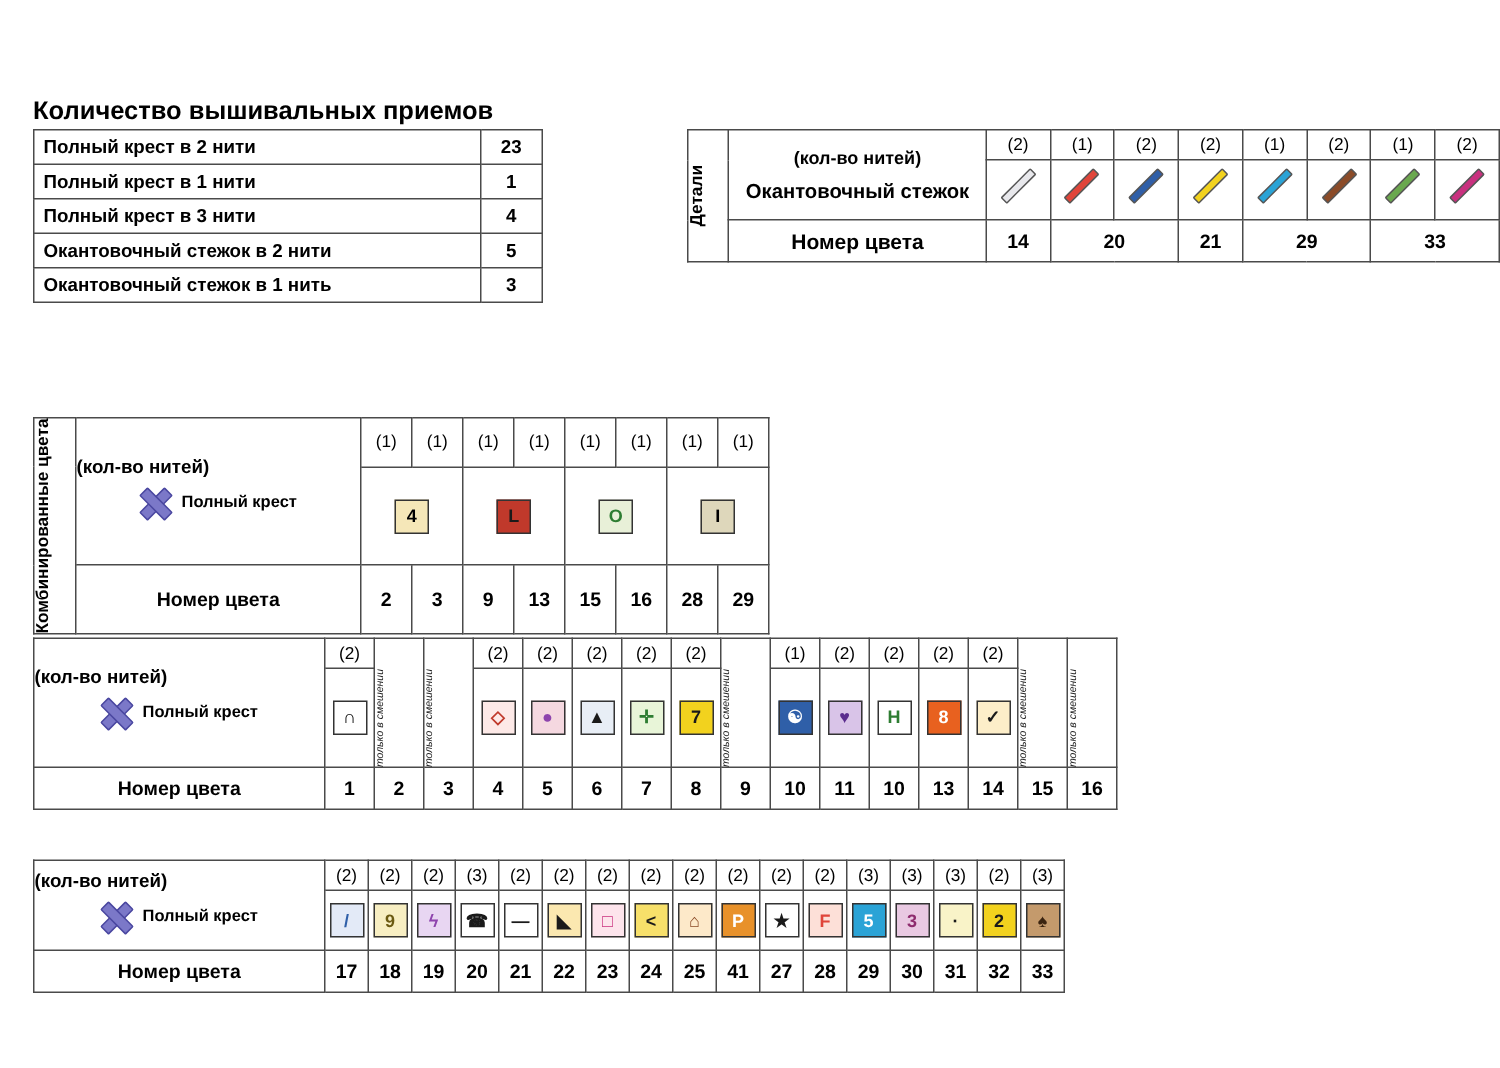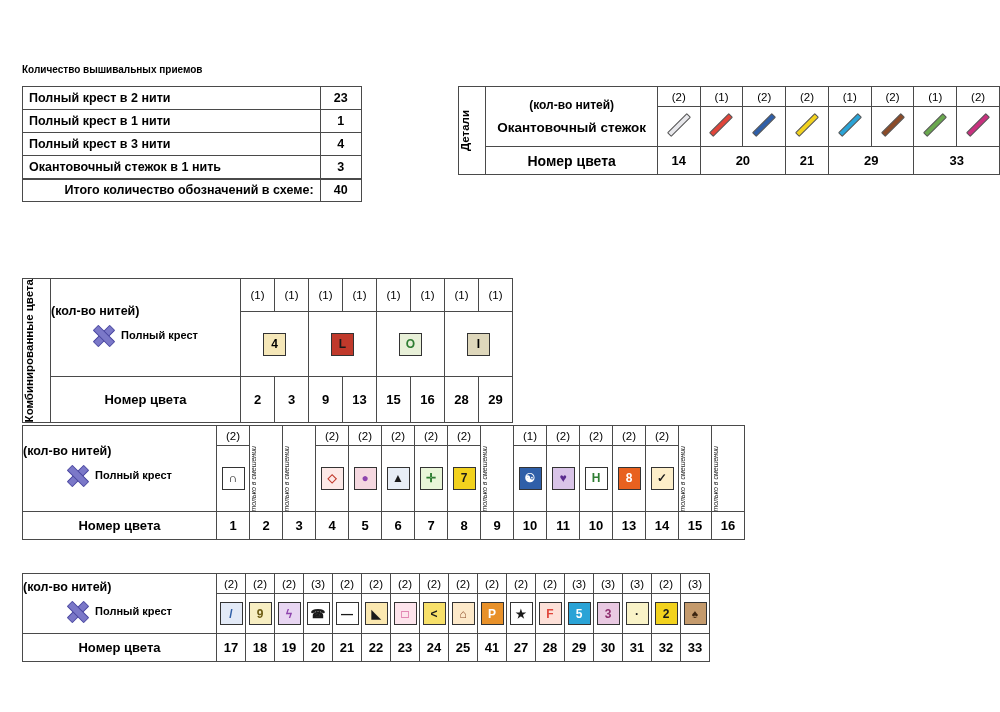--- a/index.html
+++ b/index.html
@@ -17,21 +17,21 @@
     position: absolute;
     left: 20px; top: 22px;
     font-size: 21px;
     font-weight: bold;
     letter-spacing: 0px;
     margin: 0;
   }
   .subtitle {
     position: absolute;
     left: 22px; top: 64px;
-    font-size: 10px;
+    font-size: 17px;
     font-weight: bold;
   }
 
   table { border-collapse: collapse; }
   td, th { border: 1px solid #4a4a4a; }
 
   
   .summary {
     position: absolute;
     left: 22px; top: 86px;
@@ -183,26 +183,26 @@
         </tr>
         <tr>
           <td class="lbl">Полный крест в 1 нити</td>
           <td class="val">1</td>
         </tr>
         <tr>
           <td class="lbl">Полный крест в 3 нити</td>
           <td class="val">4</td>
         </tr>
         <tr>
+          <td class="lbl">Окантовочный стежок в 2 нити</td>
+          <td class="val">5</td>
+        </tr>
+        <tr>
           <td class="lbl">Окантовочный стежок в 1 нить</td>
           <td class="val">3</td>
-        </tr>
-        <tr class="total">
-          <td class="lbl">Итого количество обозначений в схеме:</td>
-          <td class="val">40</td>
         </tr>
       </tbody>
   </table>
 
   <table class="ptable details">
     <tbody>
       <tr>
         <td class="vlabel" rowspan="3">
           <div class="vert">Детали</div>
         </td>

